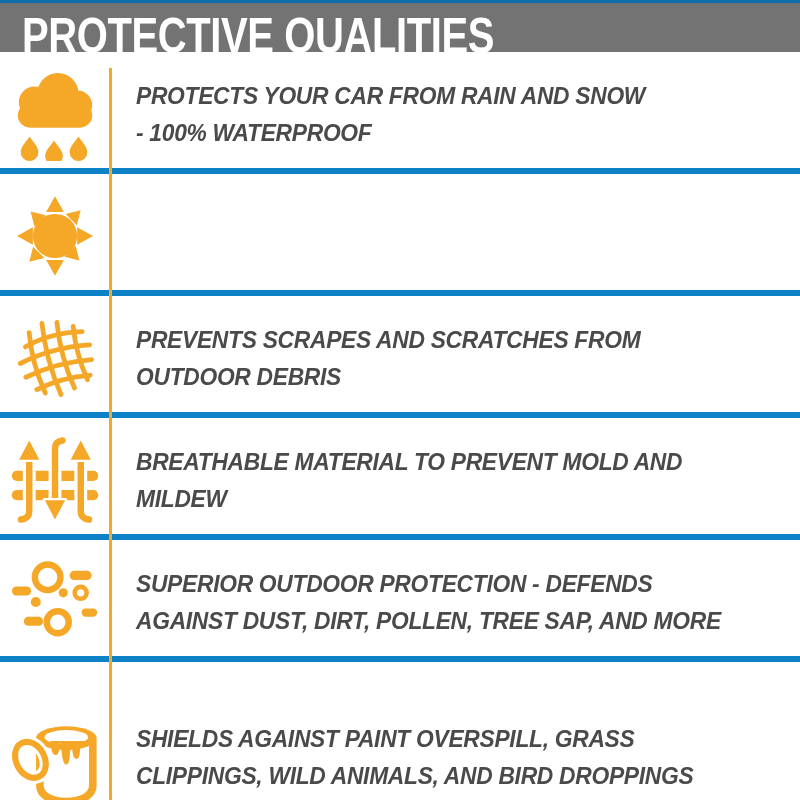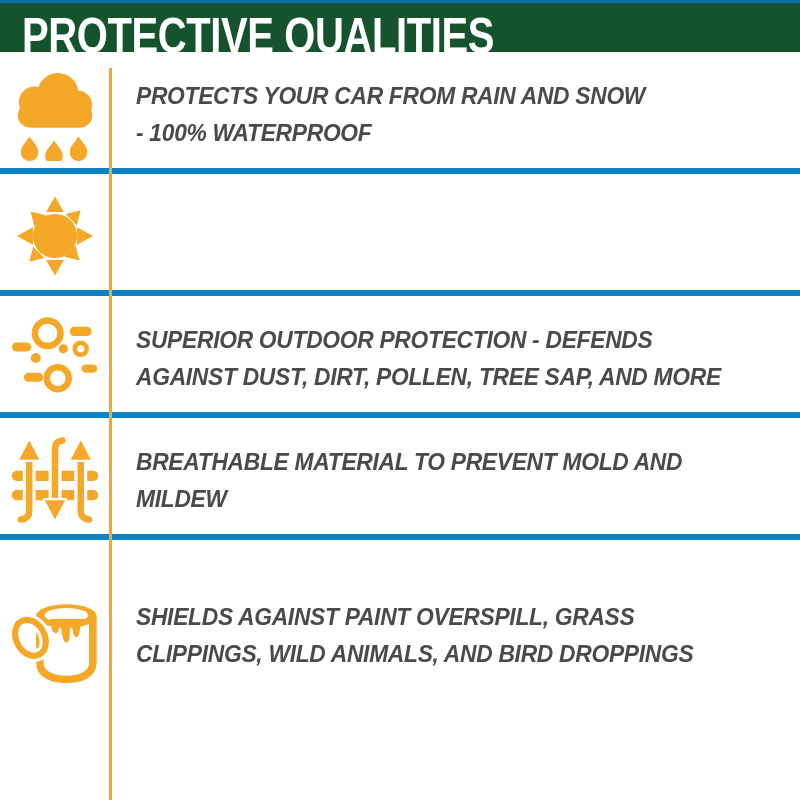--- a/index.html
+++ b/index.html
@@ -1,21 +1,21 @@
 <!DOCTYPE html>
 <html><head>
 <meta charset="utf-8">
 <style>
   html,body{margin:0;padding:0;background:#fff;}
   .page{
     width:800px;height:800px;position:relative;overflow:hidden;
     background:#ffffff;font-family:"Liberation Sans",sans-serif;
   }
   .header{
-    height:68px;background:#14532d;border-top:3px solid #0C6FA9;
+    height:68px;background:#737373;border-top:3px solid #0C6FA9;
     box-sizing:border-box;display:flex;align-items:center;padding-left:22px;
   }
   .header-title{
     color:#ffffff;font-size:50px;font-weight:bold;margin:0;
     white-space:nowrap;transform:scaleX(0.8);transform-origin:left center;
     letter-spacing:-0.5px;
   }
   .vline{
     position:absolute;left:109px;top:68px;width:3px;height:732px;
     background:#F5A728;z-index:5;
@@ -87,40 +87,38 @@
               <polygon points="50,11 41,26 59,26"></polygon>
               <polygon points="50,93 41,78 59,78"></polygon>
               <polygon points="11,52 26,43 26,61"></polygon>
               <polygon points="89,52 74,43 74,61"></polygon>
             </g>
           </g>
         </svg>
       </div>
     </div>
 
-
     <div class="feature-row">
       <div class="icon-cell">
-        <svg width="92" height="88" viewBox="0 0 100 96">
-          <g fill="#F5A728">
-            <circle cx="42" cy="21" r="14" fill="none" stroke="#F5A728" stroke-width="7"></circle>
-            <rect x="66" y="14" width="24" height="10" rx="5"></rect>
-            <circle cx="78" cy="38" r="6.5" fill="none" stroke="#F5A728" stroke-width="5"></circle>
-            <circle cx="59" cy="38" r="5"></circle>
-            <rect x="3" y="31" width="21" height="10" rx="5"></rect>
-            <circle cx="29" cy="48" r="5.5"></circle>
-            <circle cx="53" cy="70" r="12" fill="none" stroke="#F5A728" stroke-width="7"></circle>
-            <rect x="16" y="64" width="21" height="10" rx="5"></rect>
-            <rect x="79" y="55" width="17" height="9" rx="4.5"></rect>
+        <svg width="92" height="92" viewBox="0 0 100 100">
+          <g transform="rotate(-15 50 50)" stroke="#F5A728" stroke-width="5.2" fill="none" stroke-linecap="round">
+            <path d="M30,16 Q24,50 30,84"></path>
+            <path d="M46,10 Q40,50 46,90"></path>
+            <path d="M62,13 Q56,50 62,87"></path>
+            <path d="M78,22 Q73,52 78,82"></path>
+            <path d="M22,30 Q52,22 86,30"></path>
+            <path d="M12,46 Q50,38 90,46"></path>
+            <path d="M14,62 Q52,55 88,62"></path>
+            <path d="M22,78 Q52,72 82,78"></path>
           </g>
         </svg>
       </div>
       <div class="text-cell">
-        <div class="feature-text">SUPERIOR OUTDOOR PROTECTION - DEFENDS
-AGAINST DUST, DIRT, POLLEN, TREE SAP, AND MORE</div>
+        <div class="feature-text">PREVENTS SCRAPES AND SCRATCHES FROM
+OUTDOOR DEBRIS</div>
       </div>
     </div>
 
     <div class="feature-row">
       <div class="icon-cell">
         <svg width="92" height="92" viewBox="0 0 100 100">
           <rect x="3" y="40" width="94" height="11" rx="5.5" fill="#F5A728"></rect>
           <rect x="3" y="61" width="94" height="11" rx="5.5" fill="#F5A728"></rect>
 
           <path d="M22,26 L22,84 Q22,92 13,93" stroke="#fff" stroke-width="14" fill="none" stroke-linecap="round"></path>
@@ -135,20 +133,42 @@
           <path d="M78,26 L78,84 Q78,92 87,93" stroke="#F5A728" stroke-width="7" fill="none" stroke-linecap="round"></path>
           <polygon points="78,7 67,28 89,28" fill="#F5A728" stroke="#fff" stroke-width="5" stroke-linejoin="round" style="paint-order:stroke"></polygon>
         </svg>
       </div>
       <div class="text-cell">
         <div class="feature-text">BREATHABLE MATERIAL TO PREVENT MOLD AND
 MILDEW</div>
       </div>
     </div>
 
+    <div class="feature-row">
+      <div class="icon-cell">
+        <svg width="92" height="88" viewBox="0 0 100 96">
+          <g fill="#F5A728">
+            <circle cx="42" cy="21" r="14" fill="none" stroke="#F5A728" stroke-width="7"></circle>
+            <rect x="66" y="14" width="24" height="10" rx="5"></rect>
+            <circle cx="78" cy="38" r="6.5" fill="none" stroke="#F5A728" stroke-width="5"></circle>
+            <circle cx="59" cy="38" r="5"></circle>
+            <rect x="3" y="31" width="21" height="10" rx="5"></rect>
+            <circle cx="29" cy="48" r="5.5"></circle>
+            <circle cx="53" cy="70" r="12" fill="none" stroke="#F5A728" stroke-width="7"></circle>
+            <rect x="16" y="64" width="21" height="10" rx="5"></rect>
+            <rect x="79" y="55" width="17" height="9" rx="4.5"></rect>
+          </g>
+        </svg>
+      </div>
+      <div class="text-cell">
+        <div class="feature-text">SUPERIOR OUTDOOR PROTECTION - DEFENDS
+AGAINST DUST, DIRT, POLLEN, TREE SAP, AND MORE</div>
+      </div>
+    </div>
+
     <div class="feature-row last">
       <div class="icon-cell">
         <svg width="96" height="104" viewBox="0 0 100 110">
 
           <path d="M34,36 L34,85 C34,96 46,102 62,102 C78,102 90,96 90,85 L90,36" fill="#ffffff" stroke="#F5A728" stroke-width="8"></path>
 
           <ellipse cx="62" cy="35" rx="32" ry="12.5" fill="#F5A728"></ellipse>
           <ellipse cx="62" cy="34" rx="23" ry="7.5" fill="#ffffff"></ellipse>
 
           <path d="M45,38 C46,44 46,53 51,53 C55,53 54,44 56,40 C57,46 57,63 62,63 C67,63 65,47 67,42 C69,48 68,57 73,57 C77,57 76,45 78,41 C80,42 83,41 85,38 Z" fill="#F5A728"></path>

